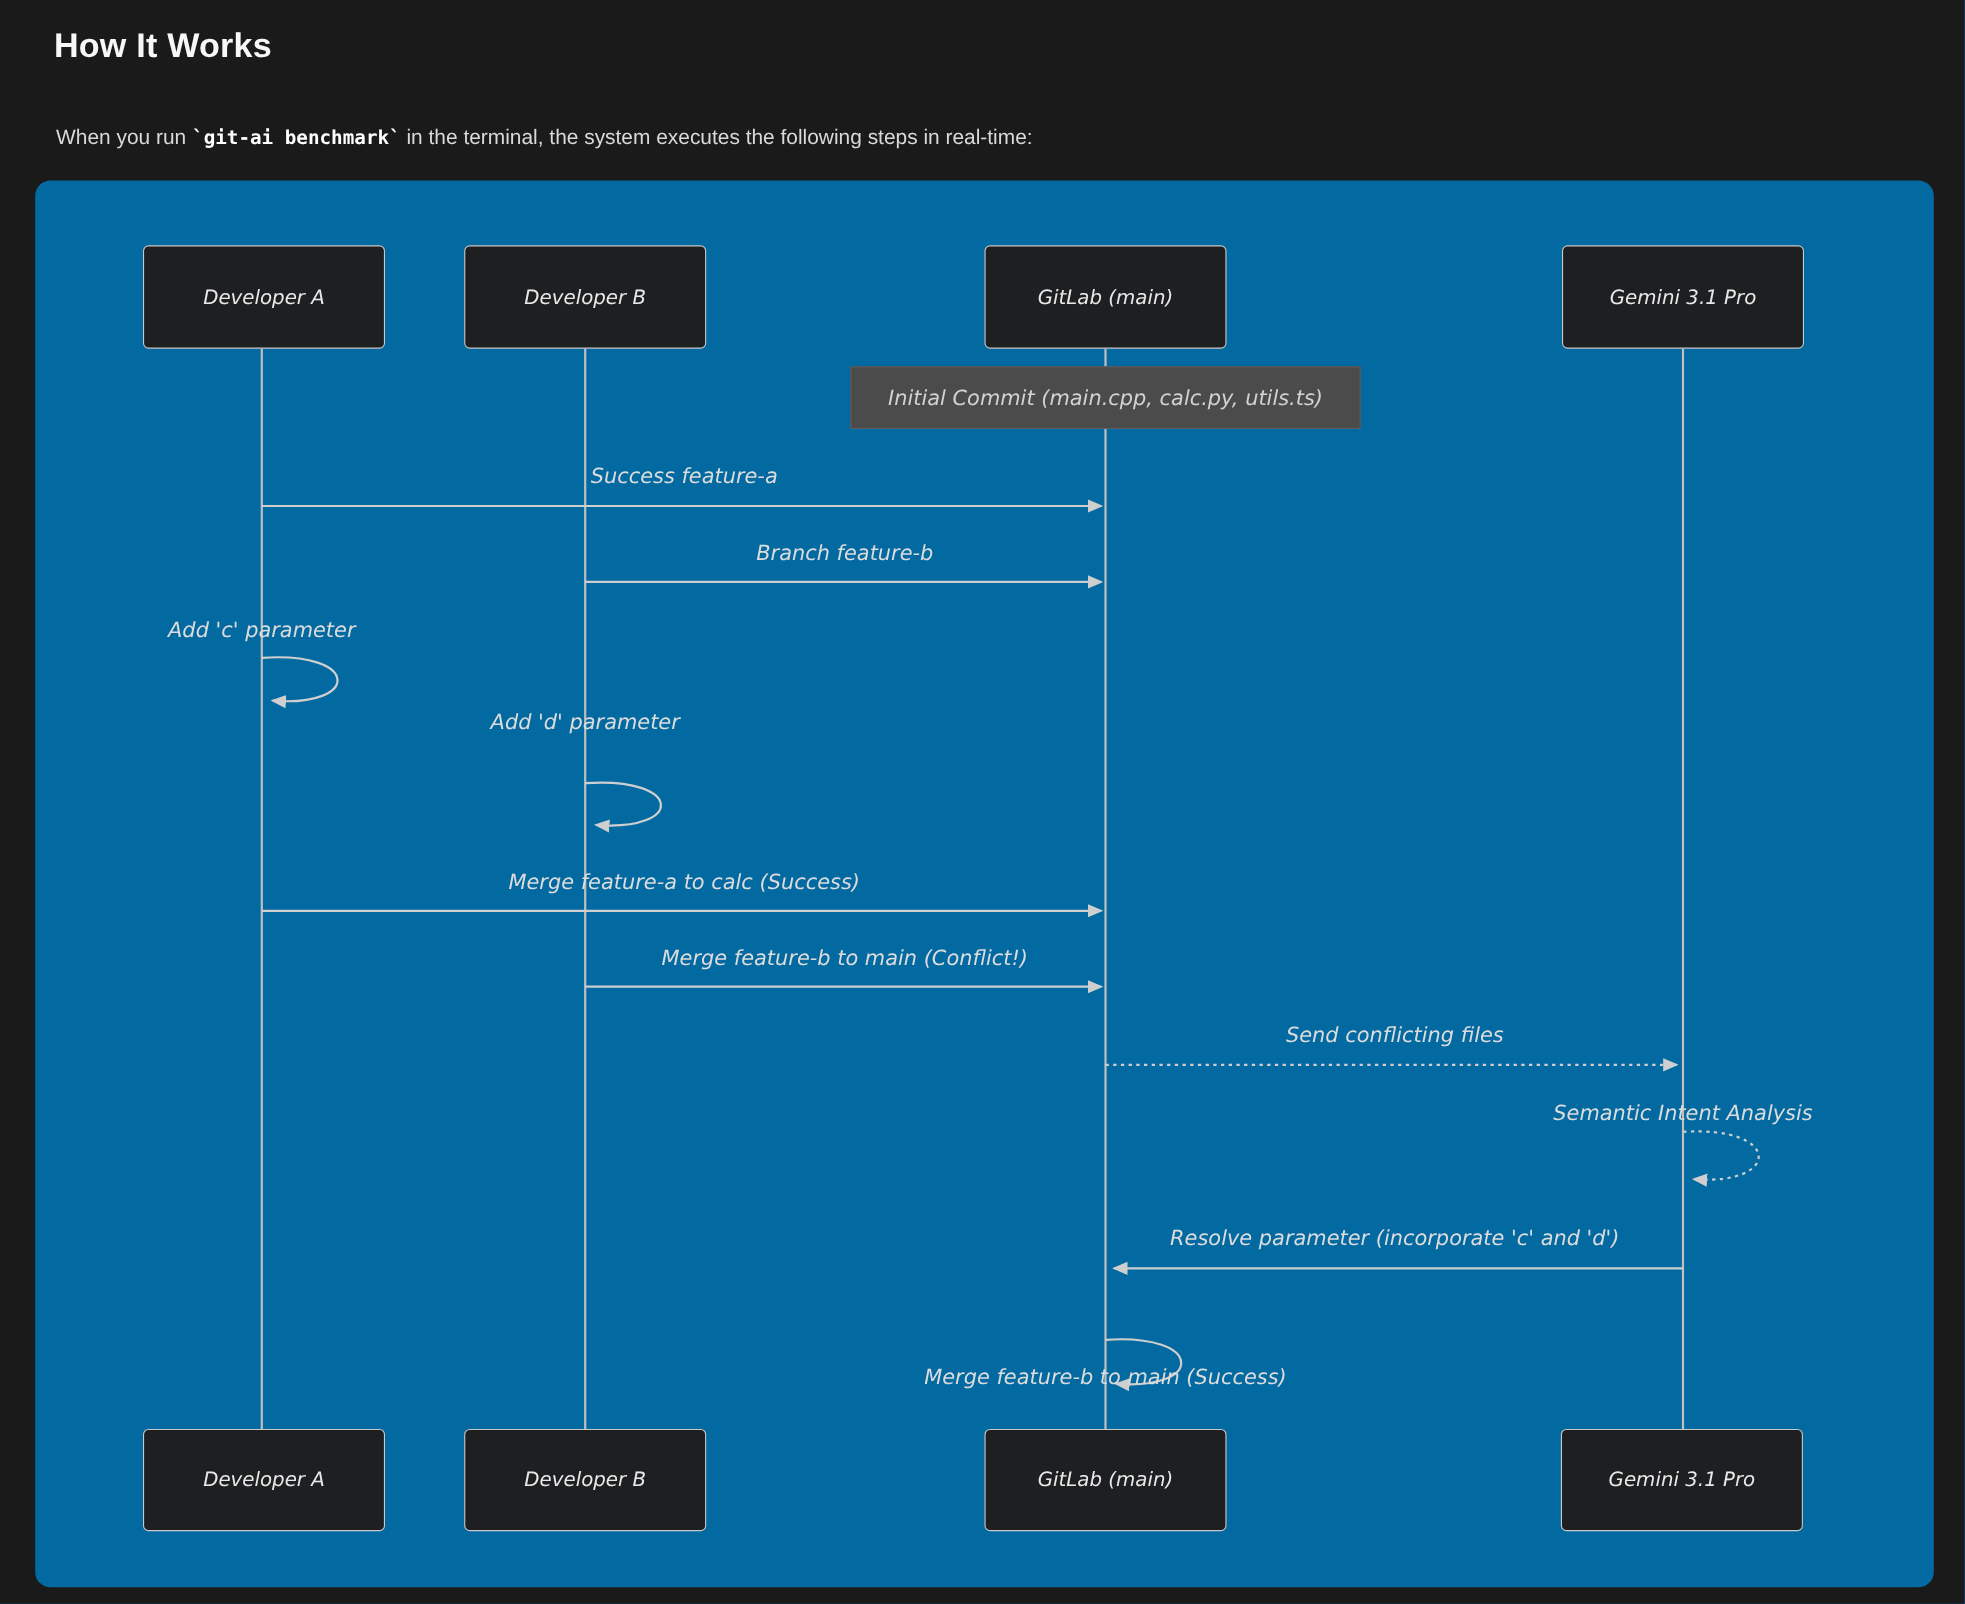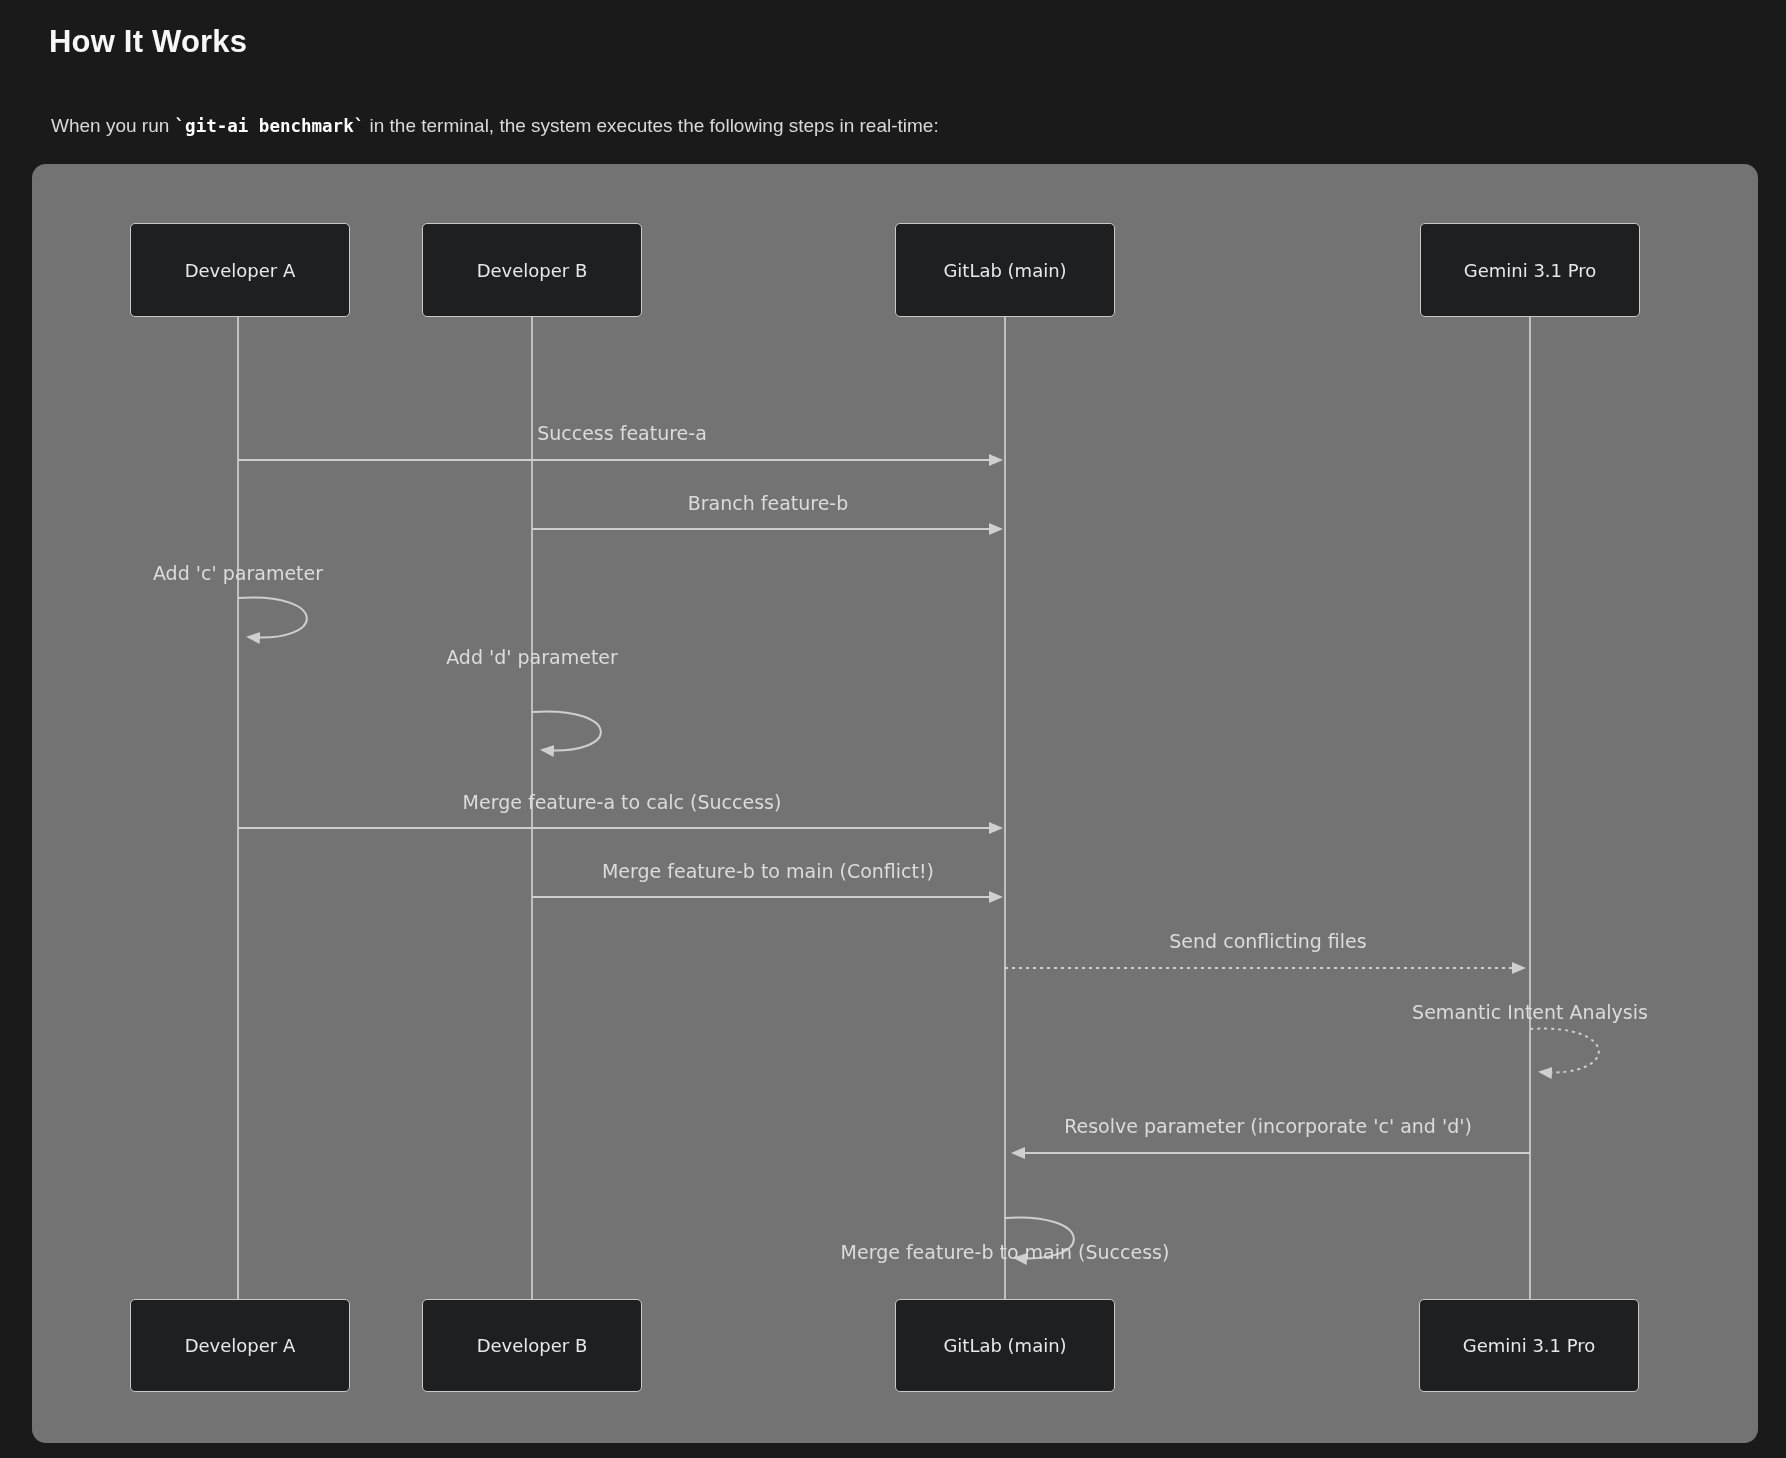--- a/index.html
+++ b/index.html
@@ -20,21 +20,21 @@
     position:absolute;left:33px;top:97px;margin:18px;
     font-size:19px;color:#d9d9d9;
   }
   .intro code{
     font-family:"DejaVu Sans Mono","Liberation Mono",monospace;
     font-weight:bold;color:#ffffff;font-size:17.5px;
   }
   .diagram-panel{
     position:absolute;left:32px;top:164px;
     width:1726px;height:1279px;
-    background:#737373;border-radius:14px;
+    background:#0369a1;border-radius:14px;font-style:italic;
   }
   .stage{position:absolute;inset:0;}
   svg.lines{position:absolute;left:0;top:0;}
   .actor-box{
     position:absolute;width:220px;height:94px;
     background:#1e1f21;border:1px solid #c9c9c9;border-radius:5px;
     display:flex;align-items:center;justify-content:center;
     box-sizing:border-box;
     font-family:"DejaVu Sans", sans-serif;
     font-size:18px;color:#e8e8e8;
@@ -93,20 +93,21 @@
     <div class="actor-box" style="left:390px;top:59px">
         <span>Developer B</span>
       </div>
     <div class="actor-box" style="left:863px;top:59px">
         <span>GitLab (main)</span>
       </div>
     <div class="actor-box" style="left:1388px;top:59px">
         <span>Gemini 3.1 Pro</span>
       </div>
 
+    <div class="note-box">Initial Commit (main.cpp, calc.py, utils.ts)</div>
 
     <div class="msg-label" style="left:590px;top:258px">Success feature-a</div>
     <div class="msg-label" style="left:736px;top:328px">Branch feature-b</div>
     <div class="msg-label" style="left:206px;top:398px">Add 'c' parameter</div>
     <div class="msg-label" style="left:500px;top:482px">Add 'd' parameter</div>
     <div class="msg-label" style="left:590px;top:627px">Merge feature-a to calc (Success)</div>
     <div class="msg-label" style="left:736px;top:696px">Merge feature-b to main (Conflict!)</div>
     <div class="msg-label" style="left:1236px;top:766px">Send conflicting files</div>
     <div class="msg-label" style="left:1498px;top:837px">Semantic Intent Analysis</div>
     <div class="msg-label" style="left:1236px;top:951px">Resolve parameter (incorporate 'c' and 'd')</div>

